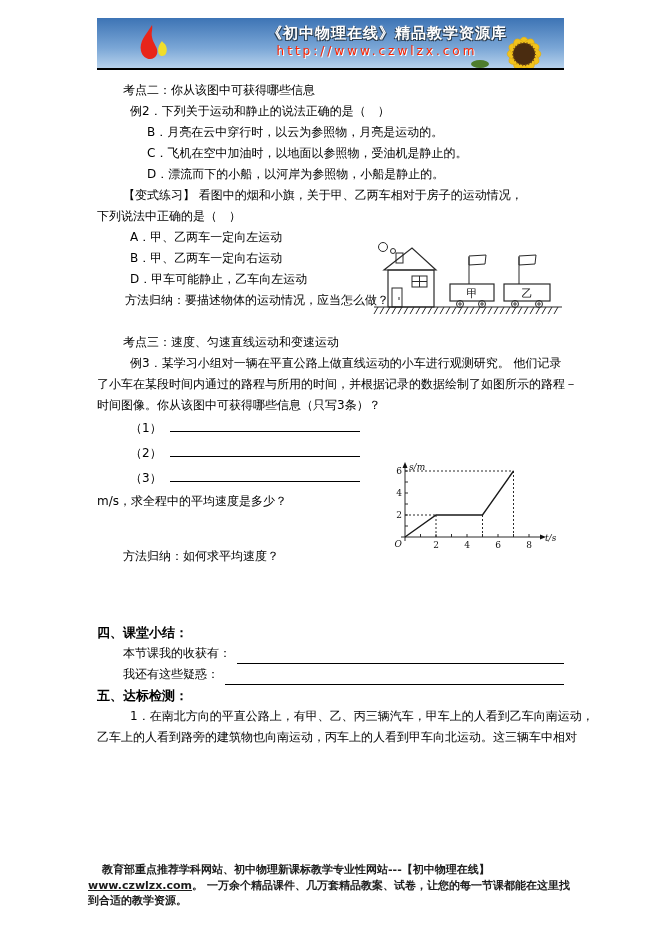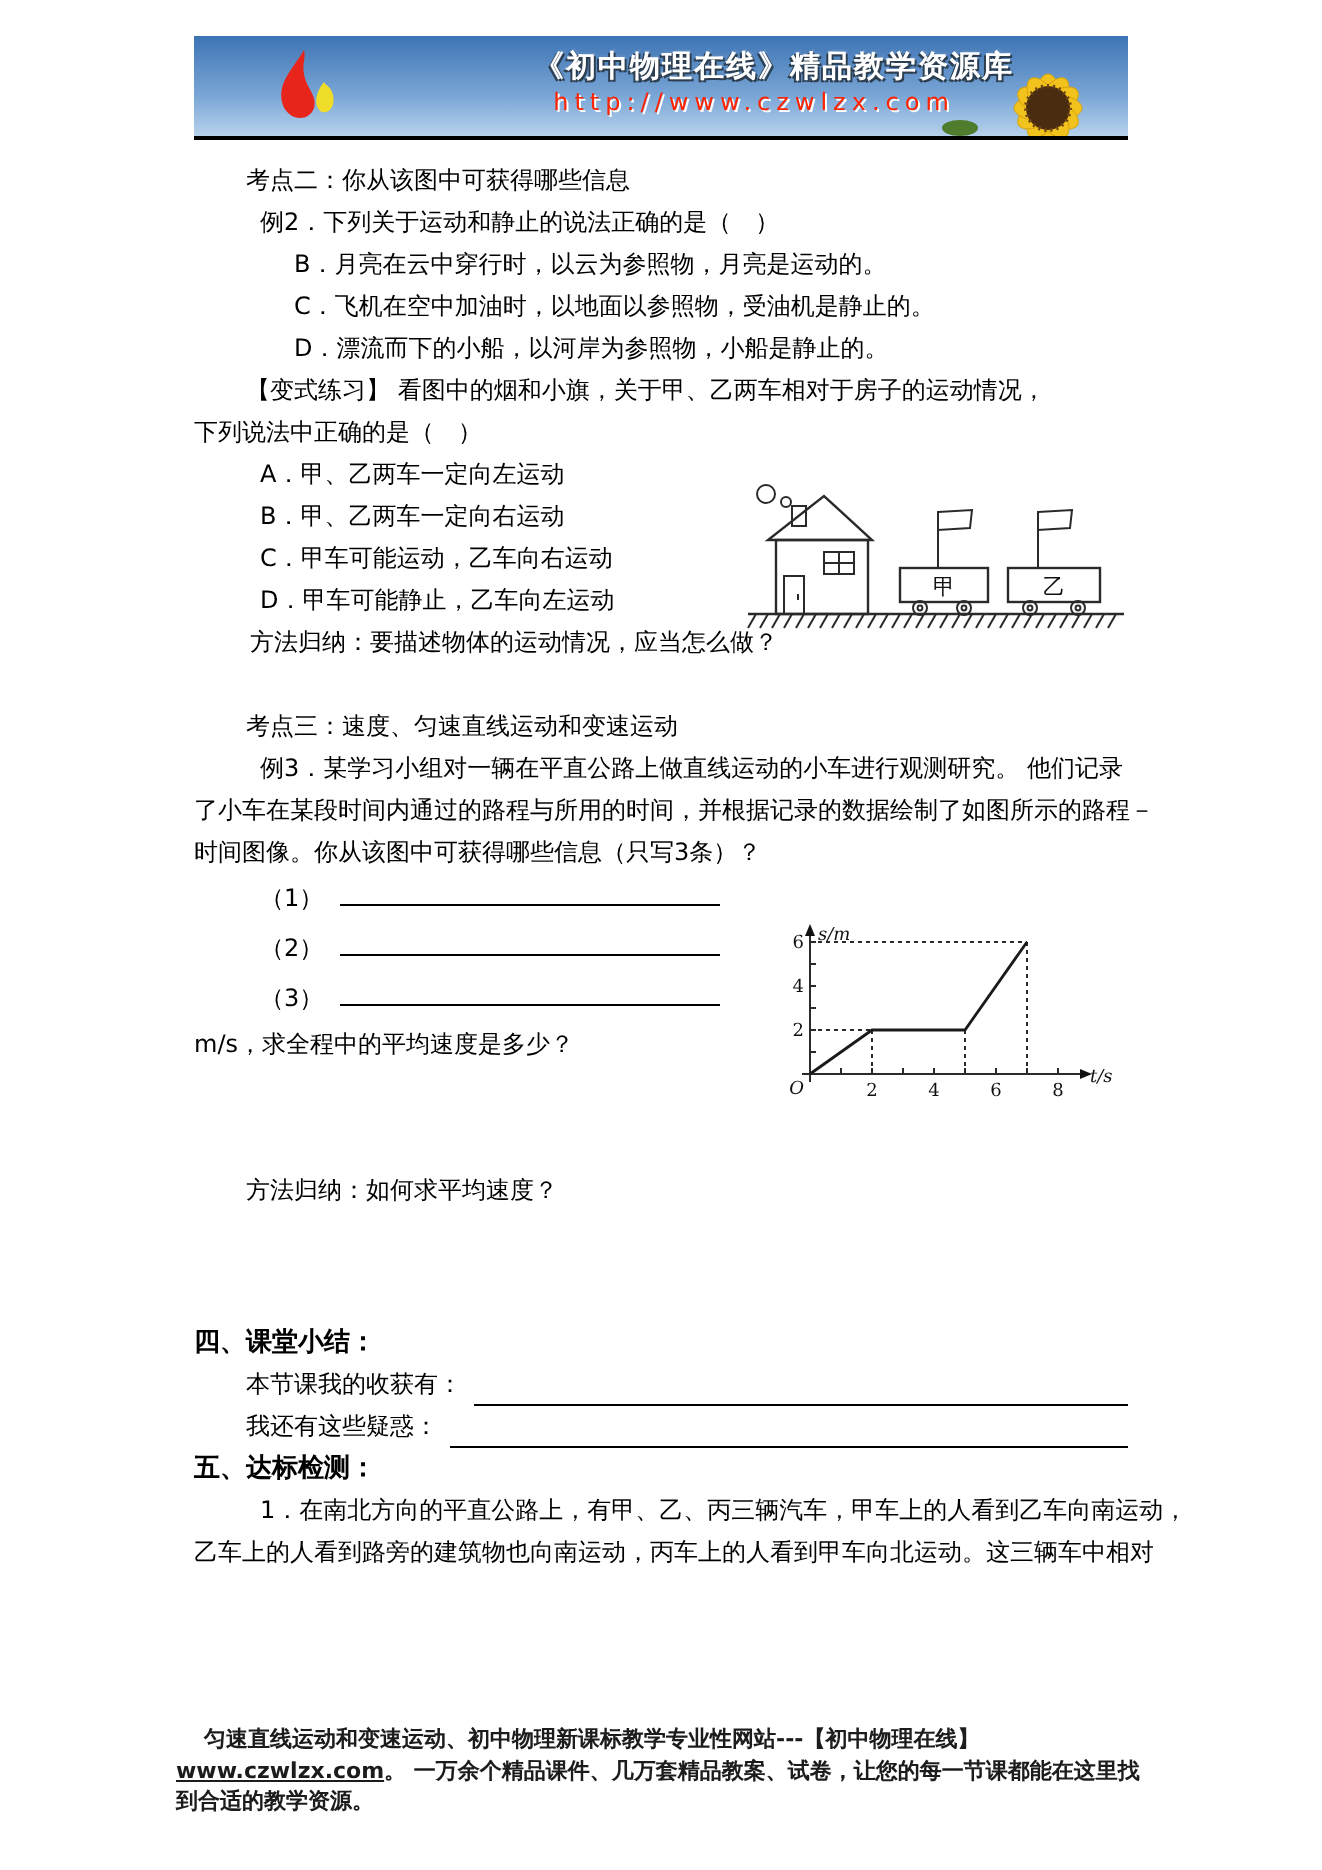--- a/index.html
+++ b/index.html
@@ -34,21 +34,21 @@
   }
   .ln{white-space:nowrap;}
   .ind26{padding-left:26px;}
   .ind33{padding-left:33px;}
   .ind50{padding-left:50px;}
   .ind28{padding-left:28px;}
   .u{text-decoration:underline;text-underline-offset:2px;}
   .hd{font-weight:bold;font-size:13px;}
   .gap38{margin-top:21px;}
   .gap8{margin-top:8px;}
-  .gap42{margin-top:52px;}
+  .gap42{margin-top:34px;}
   .gap55{margin-top:55px;}
   .blankrow{line-height:25px;}
   .blank{
     display:inline-block;width:190px;border-bottom:1px solid #000;
     height:14px;margin-left:8px;vertical-align:baseline;
   }
   .fillrow{display:flex;padding-left:26px;align-items:flex-end;}
   .fill{flex:1;border-bottom:1px solid #000;height:15px;margin-left:6px;}
   
   .fig-house{position:absolute;left:372px;top:240px;}
@@ -104,21 +104,20 @@
   <div class="ln ind26">考点二：你从该图中可获得哪些信息</div>
   <div class="ln ind33">例2．下列关于运动和静止的说法正确的是（　）</div>
   <div class="ln ind50">B．月亮在云中穿行时，以云为参照物，月亮是运动的。</div>
   <div class="ln ind50">C．飞机在空中加油时，以地面以参照物，受油机是静止的。</div>
   <div class="ln ind50">D．漂流而下的小船，以河岸为参照物，小船是静止的。</div>
 
   <div class="ln ind26">【变式练习】 看图中的烟和小旗，关于甲、乙两车相对于房子的运动情况，</div>
   <div class="ln">下列说法中正确的是（　）</div>
   <div class="ln ind33">A．甲、乙两车一定向左运动</div>
   <div class="ln ind33">B．甲、乙两车一定向右运动</div>
-  <div class="ln ind33">C．甲车可能运动，乙车向右运动</div>
   <div class="ln ind33">D．甲车可能静止，乙车向左运动</div>
   <div class="ln ind28">方法归纳：要描述物体的运动情况，应当怎么做？</div>
 
   <div class="ln ind26 gap38">考点三：速度、匀速直线运动和变速运动</div>
   <div class="ln ind33">例3．某学习小组对一辆在平直公路上做直线运动的小车进行观测研究。 他们记录</div>
   <div class="ln">了小车在某段时间内通过的路程与所用的时间，并根据记录的数据绘制了如图所示的路程－</div>
   <div class="ln">时间图像。你从该图中可获得哪些信息（只写3条）？</div>
 
   <div class="ln ind33 blankrow"><span>（1）</span><span class="blank"></span></div>
   <div class="ln ind33 blankrow"><span>（2）</span><span class="blank"></span></div>
@@ -262,14 +261,14 @@
     <text x="74" y="87" text-anchor="middle" class="axtxt">4</text>
     <text x="105" y="87" text-anchor="middle" class="axtxt">6</text>
     <text x="136" y="87" text-anchor="middle" class="axtxt">8</text>
     <text x="9" y="57" text-anchor="end" class="axtxt">2</text>
     <text x="9" y="35" text-anchor="end" class="axtxt">4</text>
     <text x="9" y="13" text-anchor="end" class="axtxt">6</text>
   </svg>
 </div>
 
 <div class="footer">
-  <span>匀速直线运动和变速运动、初中物理新课标教学专业性网站---【初中物理在线】</span><span class="furl">www.czwlzx.com</span><span>。 一万余个精品课件、几万套精品教案、试卷，让您的每一节课都能在这里找到合适的教学资源。</span>
+  <span>教育部重点推荐学科网站、初中物理新课标教学专业性网站---【初中物理在线】</span><span class="furl">www.czwlzx.com</span><span>。 一万余个精品课件、几万套精品教案、试卷，让您的每一节课都能在这里找到合适的教学资源。</span>
 </div>
 
 </body></html>

